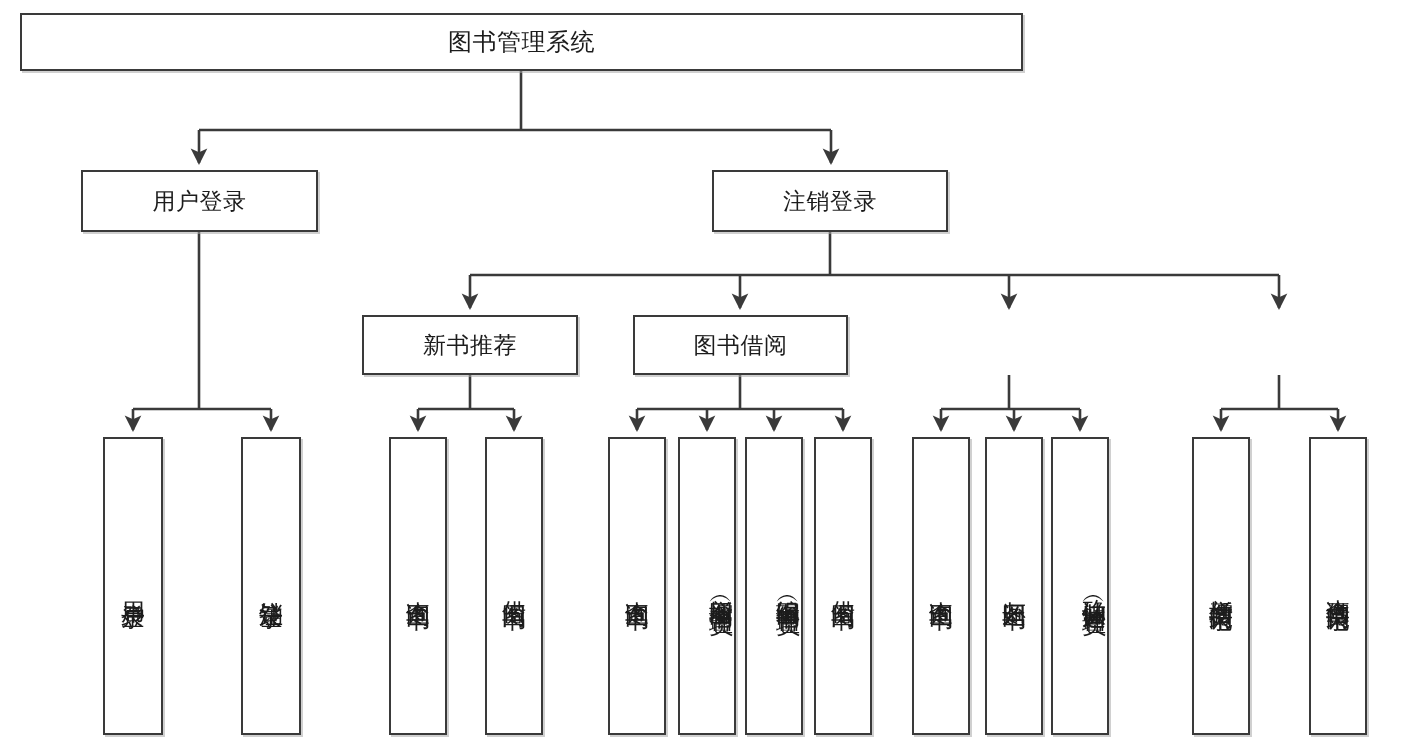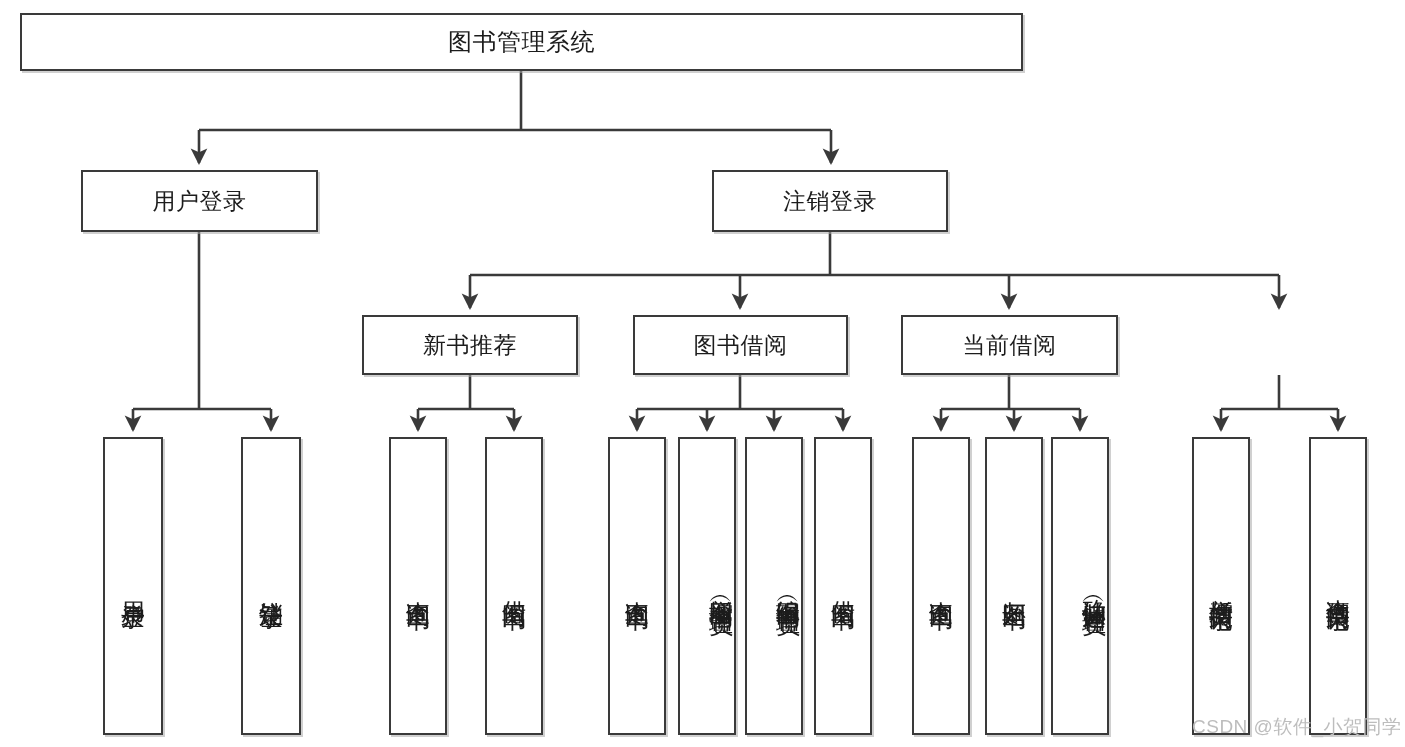--- a/index.html
+++ b/index.html
@@ -137,23 +137,20 @@
   <div class="node h" style="left: 712px; top: 170px; width: 236px; height: 62px;">
     <span class="label">注销登录</span>
   </div>
 
   <div class="node h" style="left: 633px; top: 315px; width: 215px; height: 60px;">
     <span class="label">图书借阅</span>
   </div>
   <div class="node h" style="left: 362px; top: 315px; width: 216px; height: 60px;">
     <span class="label">新书推荐</span>
   </div>
-  <div class="node h" style="left: 901px; top: 315px; width: 217px; height: 60px;">
-    <span class="label">当前借阅</span>
-  </div>
 
   <div class="node v mid" style="left: 103px; top: 437px; width: 60px; height: 298px;">
     <span class="label">用户登录</span>
   </div>
   <div class="node v mid" style="left: 241px; top: 437px; width: 60px; height: 298px;">
     <span class="label">注销登录</span>
   </div>
   <div class="node v mid" style="left: 389px; top: 437px; width: 58px; height: 298px;">
     <span class="label">查询图书</span>
   </div>
@@ -181,15 +178,14 @@
   <div class="node v" style="left: 1051px; top: 437px; width: 58px; height: 298px;">
     <span class="label">确认归还（管理员）</span>
   </div>
   <div class="node v mid" style="left: 1192px; top: 437px; width: 58px; height: 298px;">
     <span class="label">新增借阅记录</span>
   </div>
   <div class="node v mid" style="left: 1309px; top: 437px; width: 58px; height: 298px;">
     <span class="label">查询借阅记录</span>
   </div>
 
-  <div class="watermark" style="left: 1192px; top: 714px; color: rgb(189, 189, 189);">CSDN @软件_小贺同学</div>
 
 </div>
 
 </body></html>

